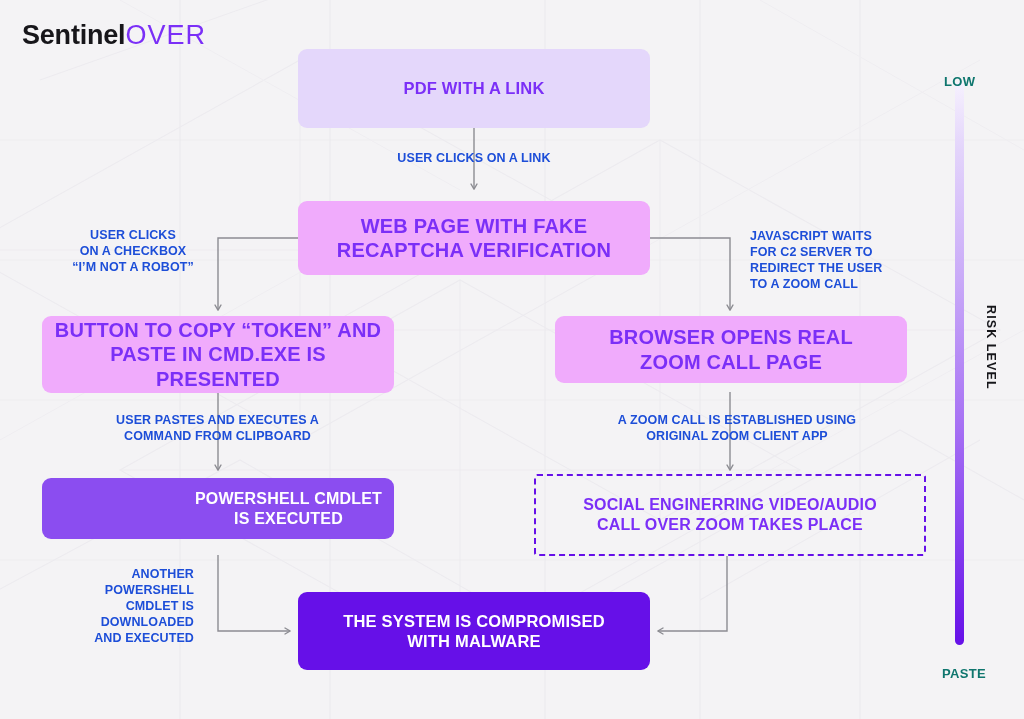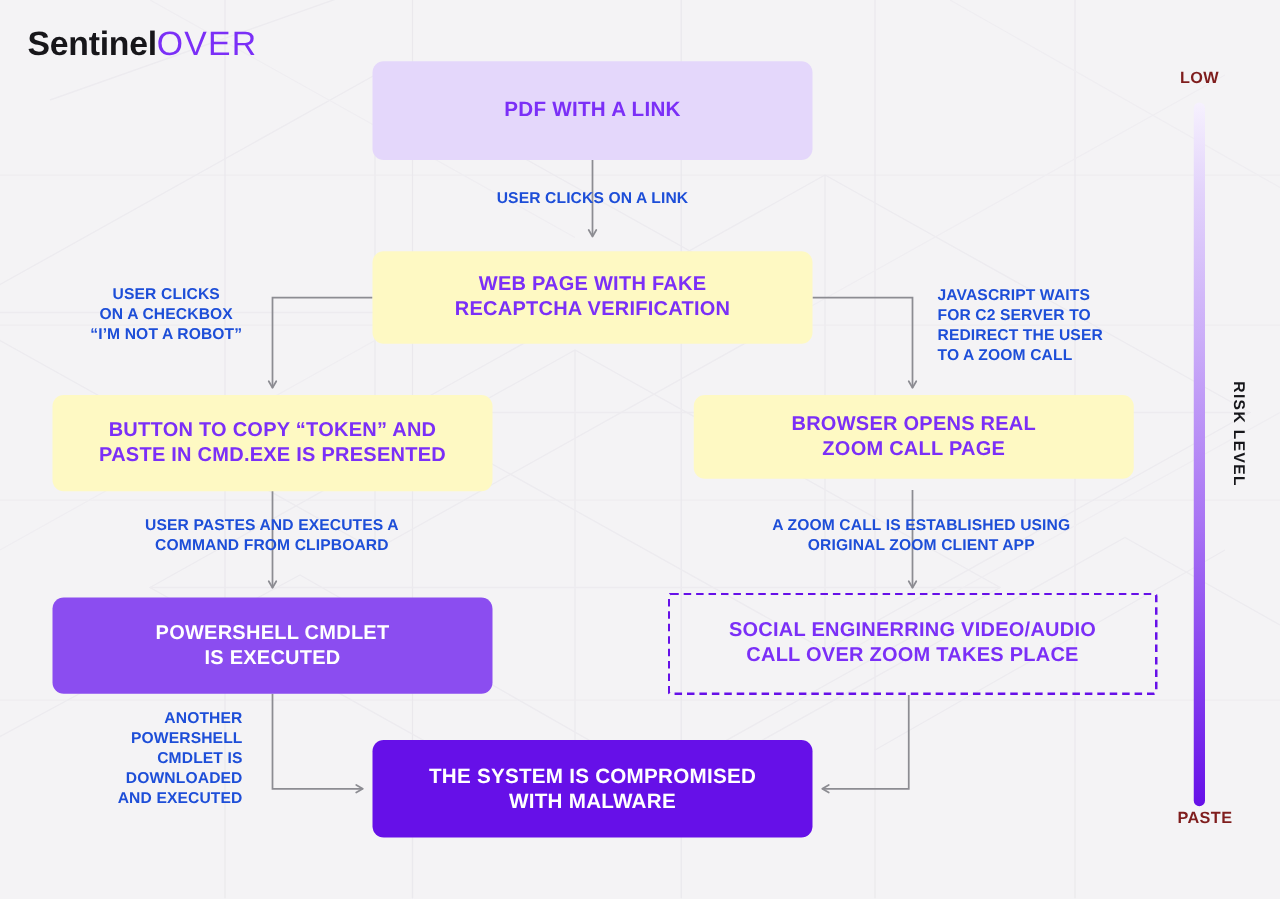--- a/index.html
+++ b/index.html
@@ -24,37 +24,37 @@
 
   
   .wires{position:absolute;left:0;top:0;width:1024px;height:719px;z-index:1;}
 
   
   .node{position:absolute;z-index:3;border-radius:9px;
         display:flex;align-items:center;justify-content:center;text-align:center;
         font-weight:700;letter-spacing:.2px;line-height:1.22;
         box-sizing:border-box;padding:6px 12px;}
   .node.lvl1{background:#e4d7fb;color:#7b2ff7;font-size:16.5px;}
-  .node.lvl2{background:#fef9c3;color:#7b2ff7;font-size:16px;}
+  .node.lvl2{background:#f0abfc;color:#7b2ff7;font-size:20px;}
   .node.lvl3{background:#8b4df0;color:#ffffff;font-size:16px;}
   .node.lvl4{background:#6610e8;color:#ffffff;font-size:16.5px;}
   .node.dashed{background:transparent;color:#7b2ff7;font-size:16px;
                border:2.5px dashed #6610e8;border-radius:3px;}
 
   
   .elabel{position:absolute;z-index:4;color:#1d4ed8;
           font-size:12.5px;font-weight:700;line-height:1.28;letter-spacing:.1px;}
   .elabel.c{text-align:center;}
   .elabel.r{text-align:right;}
 
   
   .risk-bar{position:absolute;z-index:3;left:955px;top:82px;width:9px;height:563px;
             border-radius:5px;
             background:linear-gradient(to bottom,#f6f1fe 0%,#e3d4fb 12%,#c9aaf8 35%,#a873f4 60%,#8742ef 80%,#6610e8 100%);}
-  .risk-cap{position:absolute;z-index:4;color:#7f1d1d;font-size:13px;font-weight:700;letter-spacing:.3px;}
+  .risk-cap{position:absolute;z-index:4;color:#0f766e;font-size:13px;font-weight:700;letter-spacing:.3px;margin-top:20px;}
   .risk-side{position:absolute;z-index:4;color:#16161a;font-size:12.5px;font-weight:700;
              letter-spacing:1.1px;
              writing-mode:vertical-rl;text-orientation:mixed;}
 </style>
 </head>
 <body>
 
 <div id="canvas">
 
   <svg class="bg-iso" viewBox="0 0 1024 719" preserveAspectRatio="none">
@@ -116,21 +116,21 @@
   </div>
 
   <div class="node lvl2" style="left:42px;top:316px;width:352px;height:77px;">
     <span>BUTTON TO COPY “TOKEN” AND<br>PASTE IN CMD.EXE IS PRESENTED</span>
   </div>
 
   <div class="node lvl2" style="left:555px;top:316px;width:352px;height:67px;">
     <span>BROWSER OPENS REAL<br>ZOOM CALL PAGE</span>
   </div>
 
-  <div class="node lvl3" style="left:42px;top:478px;width:352px;height:77px;">
+  <div class="node lvl3" style="left:42px;top:478px;width:352px;height:61px;justify-content:flex-end;">
     <span>POWERSHELL CMDLET<br>IS EXECUTED</span>
   </div>
 
   <div class="node dashed" style="left:534px;top:474px;width:392px;height:82px;">
     <span>SOCIAL ENGINERRING VIDEO/AUDIO<br>CALL OVER ZOOM TAKES PLACE</span>
   </div>
 
   <div class="node lvl4" style="left:298px;top:592px;width:352px;height:78px;">
     <span>THE SYSTEM IS COMPROMISED<br>WITH MALWARE</span>
   </div>

